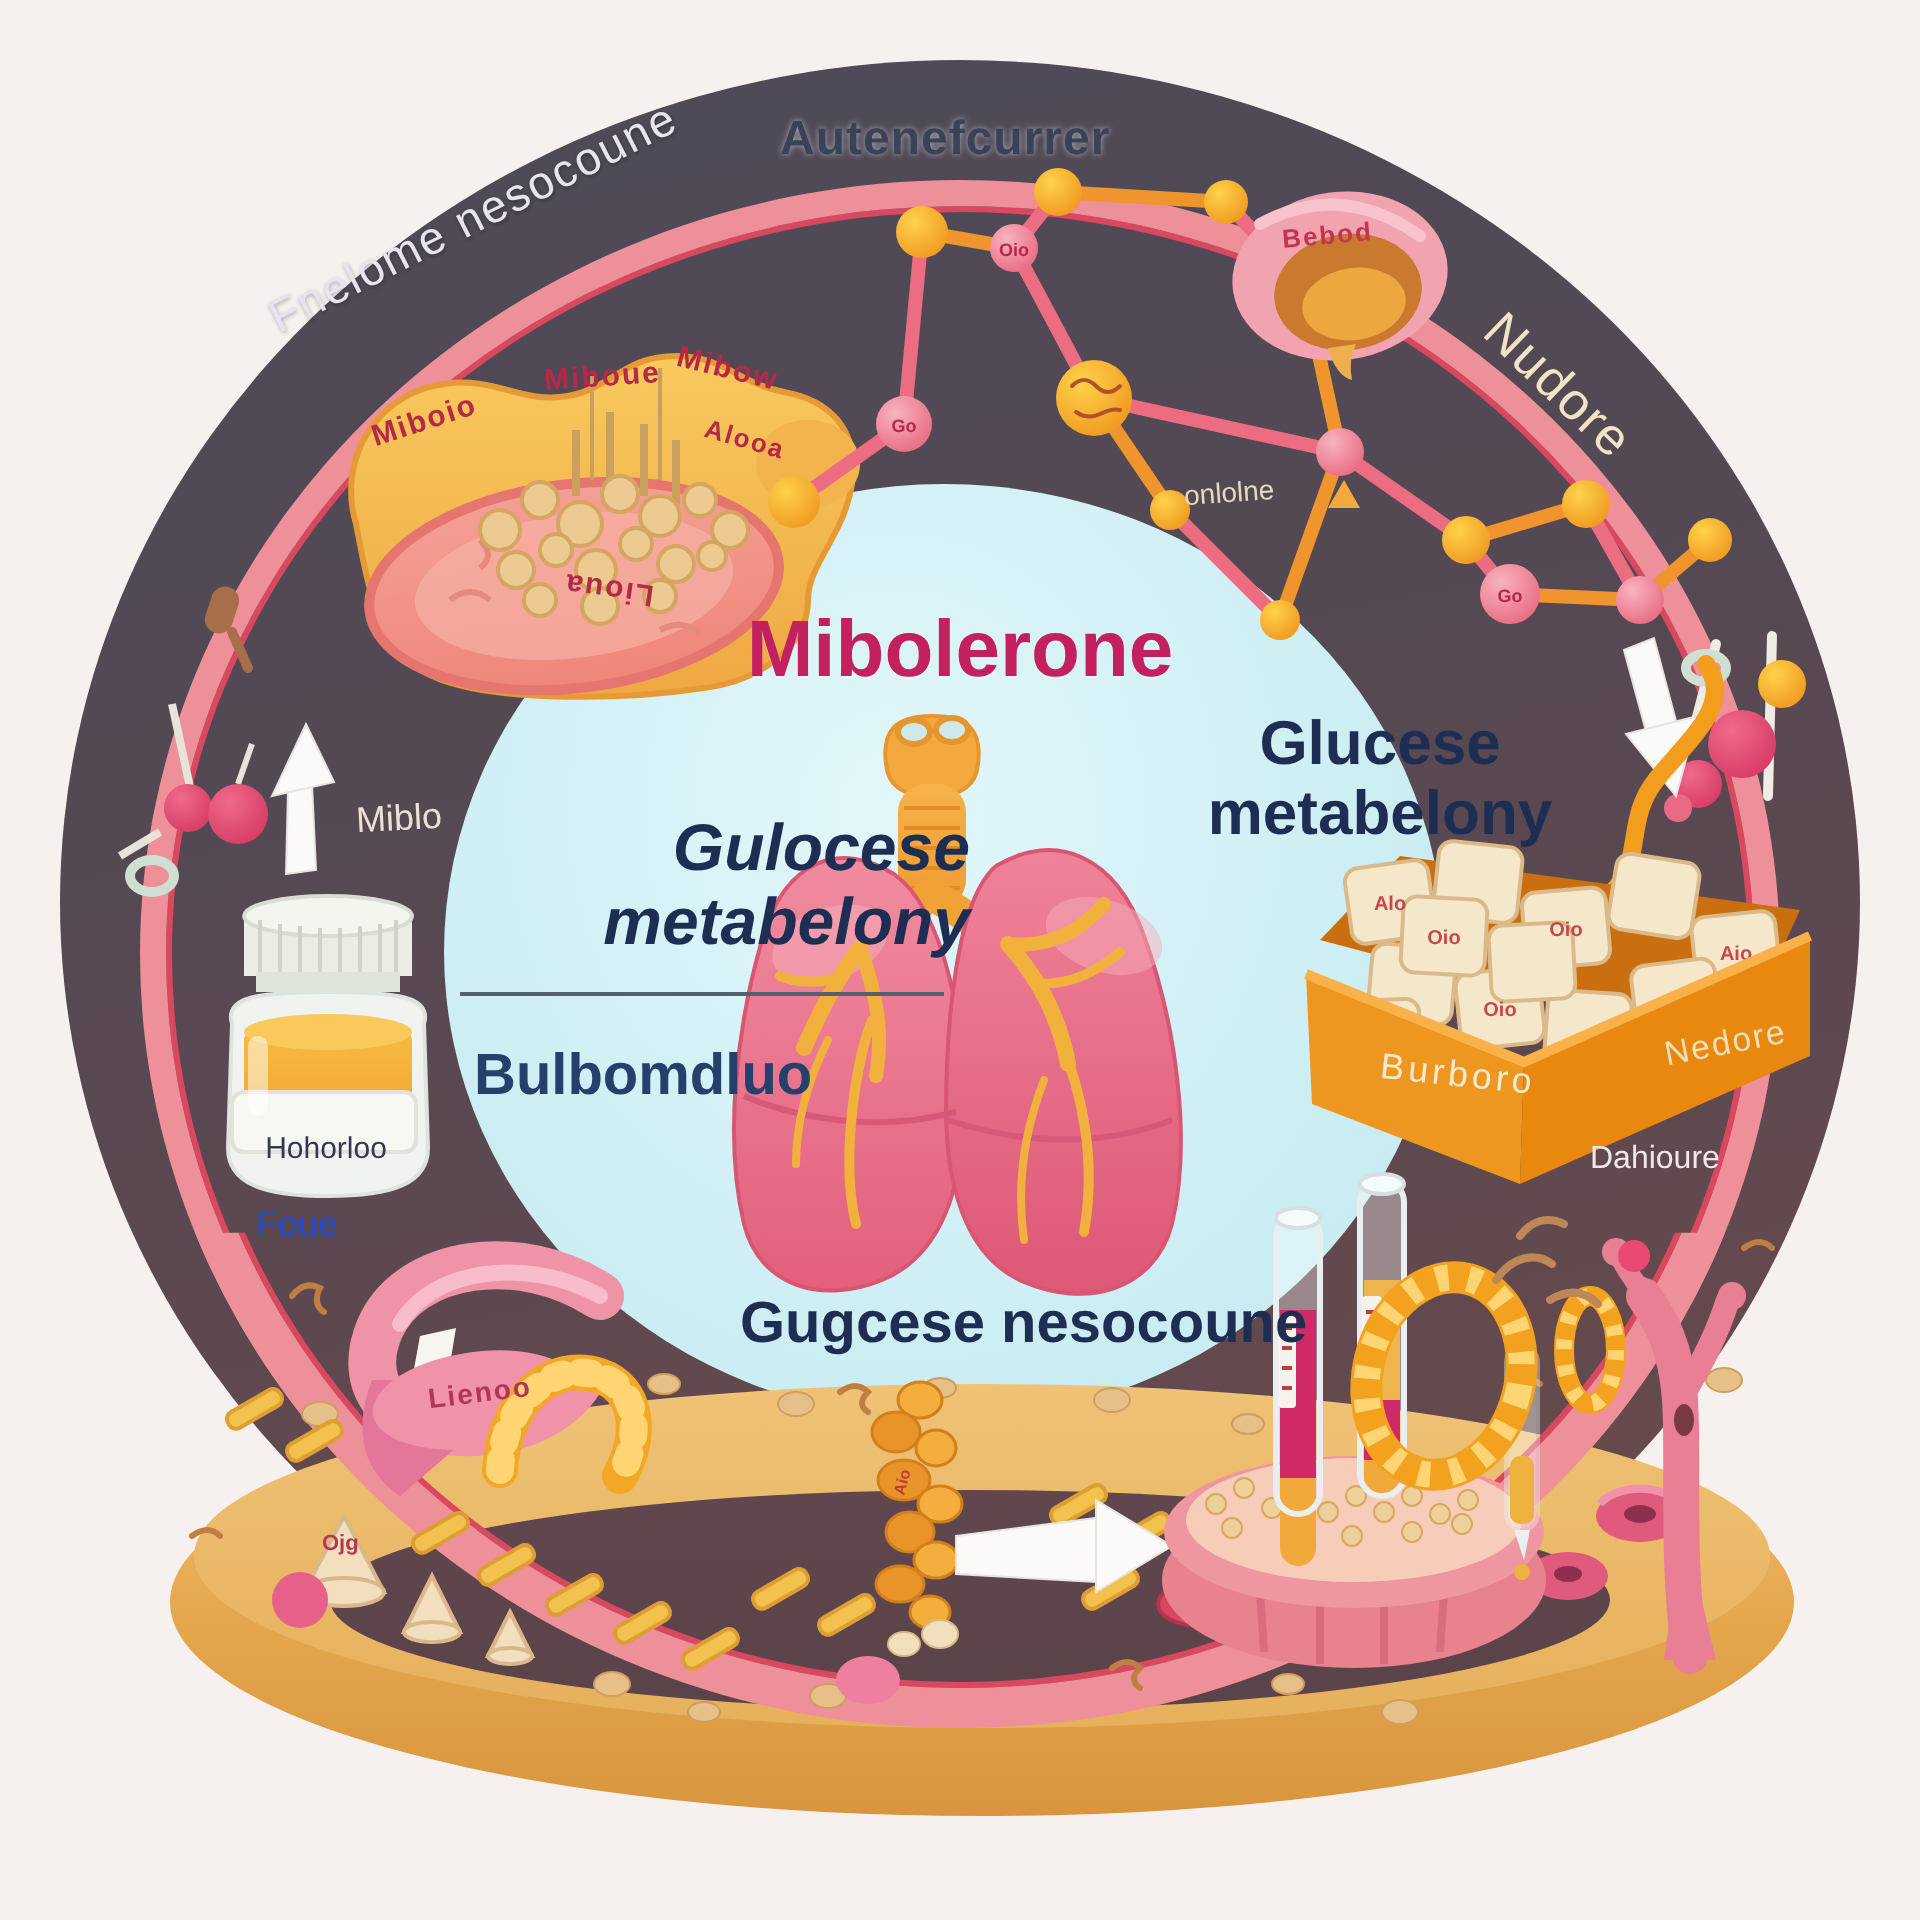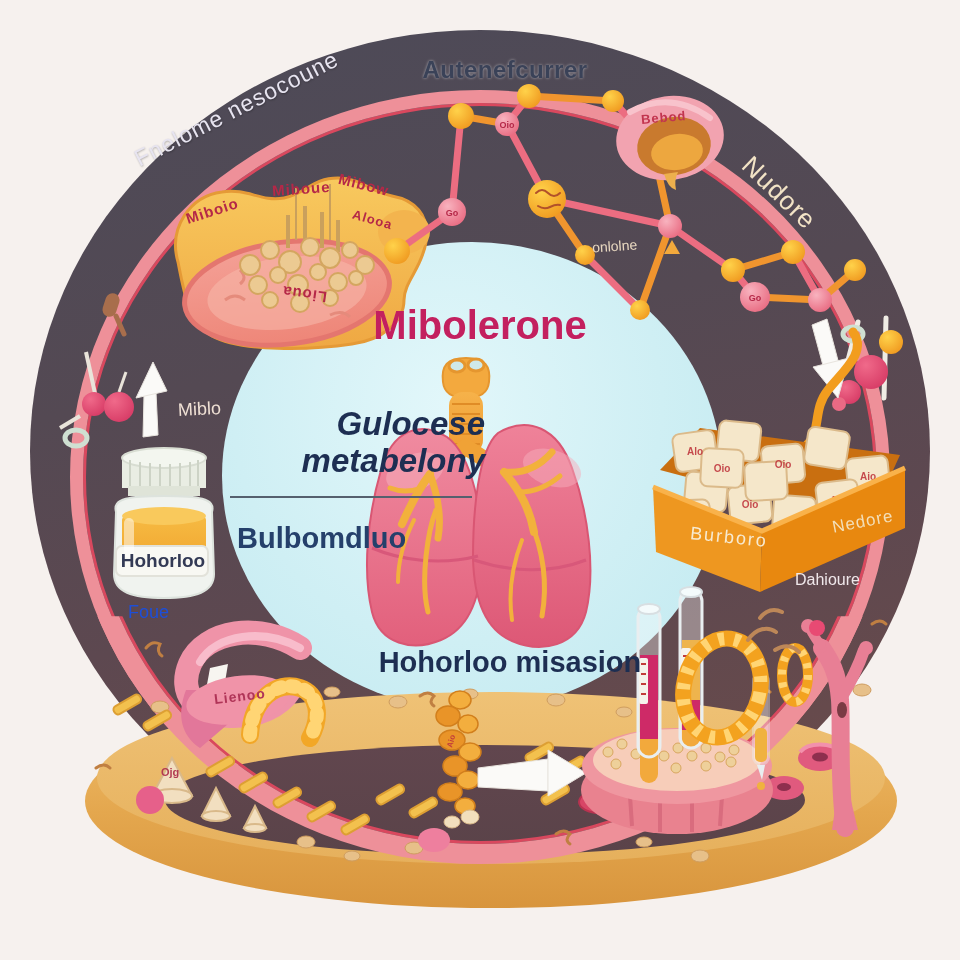--- a/index.html
+++ b/index.html
@@ -17,37 +17,37 @@
         background:radial-gradient(ellipse at 45% 35%,#e2f7fa 0%,#cfeff4 55%,#c0e9f0 100%);}
   #goldBase{left:85px;top:694px;width:812px;height:214px;
         background:linear-gradient(#f2c272,#e4a74e 55%,#d8953d);}
   #tanTop{left:97px;top:692px;width:788px;height:172px;
         background:linear-gradient(#efc276,#e6b05c);}
   #mauveBand{left:165px;top:745px;width:640px;height:110px;
         background:linear-gradient(#61464e,#5a4349);}
   svg{position:absolute;left:0;top:0;}
   .txt{position:absolute;white-space:nowrap;}
   .navy{color:#1d2e52;font-weight:700;}
-  #topLabel{left:390px;top:56px;width:230px;text-align:center;font-size:24px;
+  #topLabel{left:390px;top:56px;width:230px;font-size:24px;
             color:#3a4258;text-shadow:0 0 3px rgba(255,255,255,.55);font-weight:600;letter-spacing:.5px;}
   #arcLeft{left:130px;top:148px;font-size:23px;color:#e7e4f0;transform:rotate(-27deg);
            transform-origin:left top;letter-spacing:1px;text-shadow:0 1px 2px rgba(0,0,0,.3);}
   #arcRight{left:757px;top:150px;font-size:26px;color:#f2e3c6;transform:rotate(44deg);
            transform-origin:left top;letter-spacing:1px;}
   #onlolne{left:592px;top:238px;font-size:14px;color:#e8d8c0;transform:rotate(-4deg);}
   #mouthLabel{left:641px;top:110px;font-size:13px;color:#c2354f;font-weight:700;transform:rotate(-5deg);letter-spacing:1px;}
   #centerTitle{left:340px;top:303px;width:280px;text-align:center;font-size:40px;font-weight:700;
             color:#c3205f;text-shadow:0 1px 0 rgba(255,255,255,.35);}
   #rightHeading{left:575px;top:355px;width:230px;text-align:center;font-size:31px;line-height:1.12;}
   #leftHeading{left:235px;top:406px;width:250px;text-align:right;font-size:33px;line-height:1.12;font-style:italic;}
   #divider{left:230px;top:496px;width:242px;height:2px;background:#55606e;}
   #leftSub{left:237px;top:522px;font-size:29px;font-weight:600;color:#25406b;}
   #bottomHeading{left:370px;top:646px;width:280px;text-align:center;font-size:29px;}
   #miblo{left:178px;top:399px;font-size:18px;color:#efe0d4;transform:rotate(-3deg);}
-  #jarLabel{left:118px;top:550px;width:90px;text-align:center;font-size:19px;color:#333a55;font-weight:700;}
+  #jarLabel{left:118px;top:566px;width:90px;text-align:center;font-size:15px;color:#333a55;font-weight:400;}
   #foue{left:128px;top:602px;font-size:18px;color:#1d4ed8;}
   #boxFront{left:690px;top:527px;font-size:18px;color:#f7ead0;transform:rotate(6deg);letter-spacing:2px;}
   #boxSide{left:832px;top:512px;font-size:17px;color:#f3dfb9;transform:rotate(-11deg);letter-spacing:1px;}
   #dahioure{left:795px;top:571px;font-size:16px;color:#efe7ea;}
   #ribbonLabel{left:214px;top:688px;font-size:14px;color:#b03558;font-weight:700;transform:rotate(-7deg);letter-spacing:1px;}
   #coneLabel{left:161px;top:766px;font-size:11px;color:#b23b52;font-weight:700;text-align:right;}
   .organLbl{position:absolute;font-size:15px;color:#b52848;font-weight:700;letter-spacing:1px;}
 </style>
 </head>
 <body>
@@ -499,27 +499,31 @@
     </g>
   </svg>
 
   <div class="txt" id="topLabel">Autenefcurrer</div>
   <div class="txt" id="arcLeft">Fnelome nesocoune</div>
   <div class="txt" id="arcRight">Nudore</div>
   <div class="txt" id="onlolne">onlolne</div>
   <div class="txt" id="mouthLabel">Bebod</div>
 
   <div class="txt" id="centerTitle">Mibolerone</div>
+  <div class="txt navy" id="rightHeading">
+    <div>Glucese</div>
+    <div>metabelony</div>
+  </div>
   <div class="txt navy" id="leftHeading">
     <div>Gulocese</div>
     <div>metabelony</div>
   </div>
   <div class="abs" id="divider"></div>
   <div class="txt" id="leftSub">Bulbomdluo</div>
-  <div class="txt navy" id="bottomHeading">Hohorloo misasion</div>
+  <div class="txt navy" id="bottomHeading">Gugcese nesocoune</div>
 
   <div class="txt" id="miblo">Miblo</div>
   <div class="txt" id="jarLabel">Hohorloo</div>
   <div class="txt" id="foue">Foue</div>
   <div class="txt" id="boxFront">Burboro</div>
   <div class="txt" id="boxSide">Nedore</div>
   <div class="txt" id="dahioure">Dahioure</div>
   <div class="txt" id="ribbonLabel">Lienoo</div>
   <div class="txt" id="coneLabel">Ojg</div>
 

